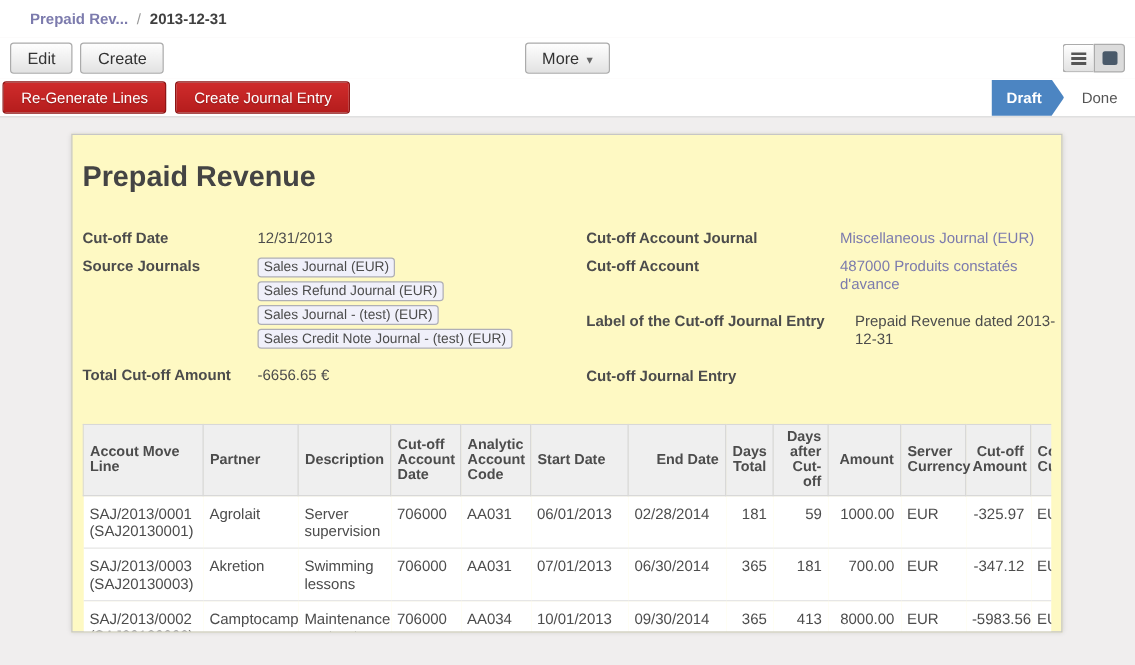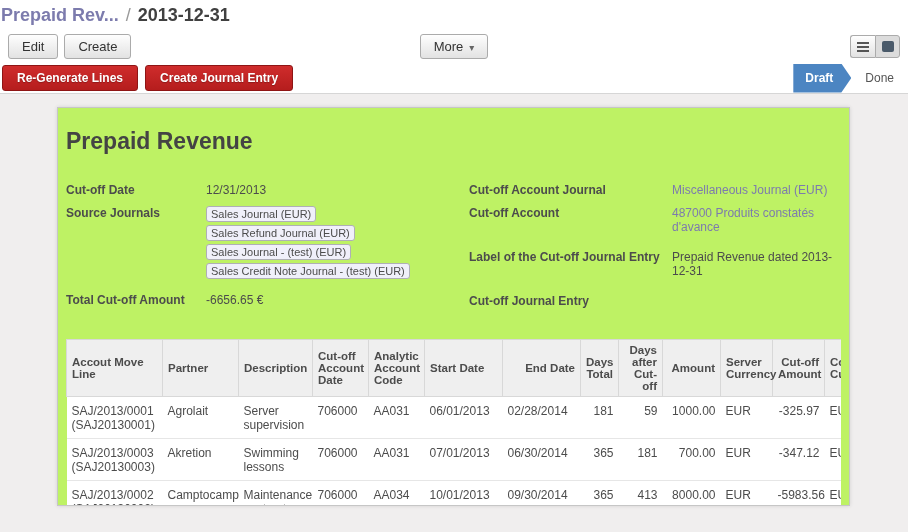--- a/index.html
+++ b/index.html
@@ -6,21 +6,21 @@
   html,body { margin:0; padding:0; }
   body {
     width:908px; height:532px; overflow:hidden;
     font-family:"Liberation Sans", sans-serif;
     background:#f0eeee; color:#4c4c4c;
   }
 
   
   .topbar {
     height:30px; background:#fff; display:flex; align-items:center;
-    padding:0 1px; font-size:18px; font-weight:bold;
+    padding:0 24px; font-size:12px; font-weight:bold;
   }
   .crumb-parent { color:var(--accent,#7c7bad); cursor:pointer; }
   .crumb-sep { color:#999; margin:0 7px; font-weight:normal; }
   .crumb-current { color:#404040; }
 
   
   .toolbar {
     height:33px; background:#fff; display:flex; align-items:center;
     padding:0 8px; position:relative;
   }
@@ -53,36 +53,36 @@
   .form-glyph { width:12px; height:11px; background:#4a5a6a; border-radius:2px; }
 
   
   .actionbar {
     height:31px; background:#fff; display:flex; align-items:center;
     padding:0 0 0 2px; border-bottom:1px solid #d6d6d6;
   }
   .btn-red {
     background:linear-gradient(#cf2c2c, var(--danger,#b51d1d));
     border:1px solid #8e1515; border-radius:3px; color:#fff;
-    font-weight:bold; font-size:12px; padding:5px 14px; margin-right:7px;
+    font-weight:normal; font-size:12px; padding:5px 14px; margin-right:7px;
     cursor:pointer; text-shadow:0 1px 1px rgba(0,0,0,.25);
     font-family:"Liberation Sans", sans-serif;
   }
   .statusbar { margin-left:auto; display:flex; align-items:stretch; height:29px; font-size:12px; }
   .state-active {
     background:var(--status-active,#4c85c2); color:#fff; font-weight:bold;
     display:flex; align-items:center; padding:0 18px 0 12px; cursor:pointer;
     clip-path:polygon(0 0, calc(100% - 10px) 0, 100% 50%, calc(100% - 10px) 100%, 0 100%);
   }
   .state-plain { display:flex; align-items:center; padding:0 14px; color:#555; cursor:pointer; }
 
   
   .content { padding:13px 0 0 57px; }
   .sheet {
-    width:793px; height:399px; background:#bef264;
+    width:793px; height:399px; background:#fef9c3;
     border:1px solid #c6c6c6; box-shadow:0 0 4px rgba(0,0,0,.12);
     padding:14px 0 8px 0; overflow:hidden;
   }
   .sheet-inner { padding:0 8px; }
   .sheet-title { font-size:23px; font-weight:bold; color:#444; margin:6px 0 26px 0; }
 
   .fields { display:flex; font-size:12px; }
   .fgroup-left { width:403px; flex-shrink:0; }
   .frow { display:flex; margin-bottom:7px; }
   .flabel { font-weight:bold; flex-shrink:0; padding-top:2px; }
@@ -91,21 +91,21 @@
   .fvalue { padding-top:2px; }
   .fgroup-left .fvalue { width:248px; }
   .fgroup-right .fvalue { width:175px; }
   .link { color:var(--accent,#7c7bad); cursor:pointer; }
   .tags { display:flex; flex-wrap:wrap; gap:3px; width:248px; }
   .tag {
     background:#f0f0fa; border:1px solid #afafb6; border-radius:3px;
     padding:1px 4px; font-size:11px; color:#4c4c4c; cursor:pointer;
   }
   .mt12 { margin-top:12px; }
-  .mt14 { margin-top:14px; }
+  .mt14 { margin-top:14px;gap:12px; }
 
   
   .table-wrap { margin-top:24px; overflow:hidden; width:100%; }
   table { border-collapse:collapse; table-layout:fixed; width:812px; font-size:12px; color:#4c4c4c; }
   th {
     background:#efefef; font-weight:bold; text-align:left;
     padding:4px 5px; border:1px solid #d8d8d8; vertical-align:middle;
     font-size:11.5px; cursor:pointer;
   }
   td { padding:7px 5px 6px 5px; border-bottom:1px solid #e6e6e6; vertical-align:top; }

